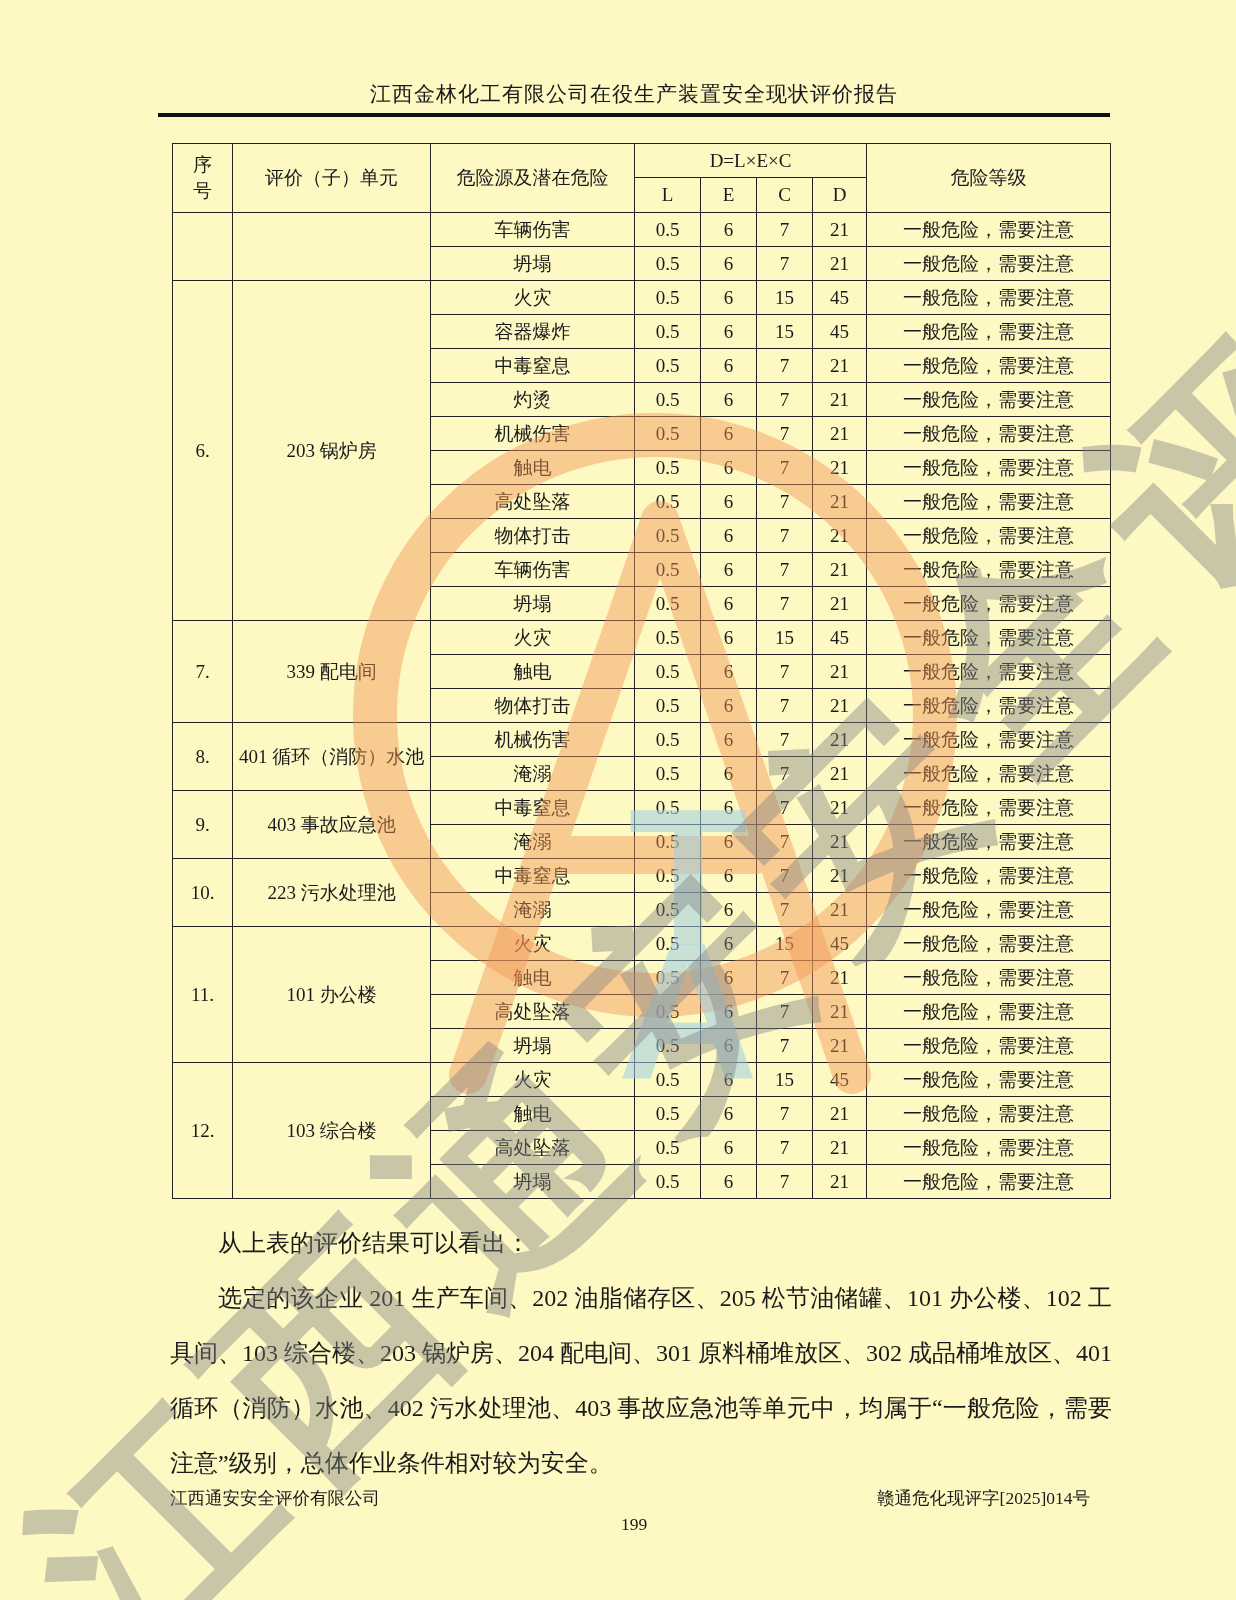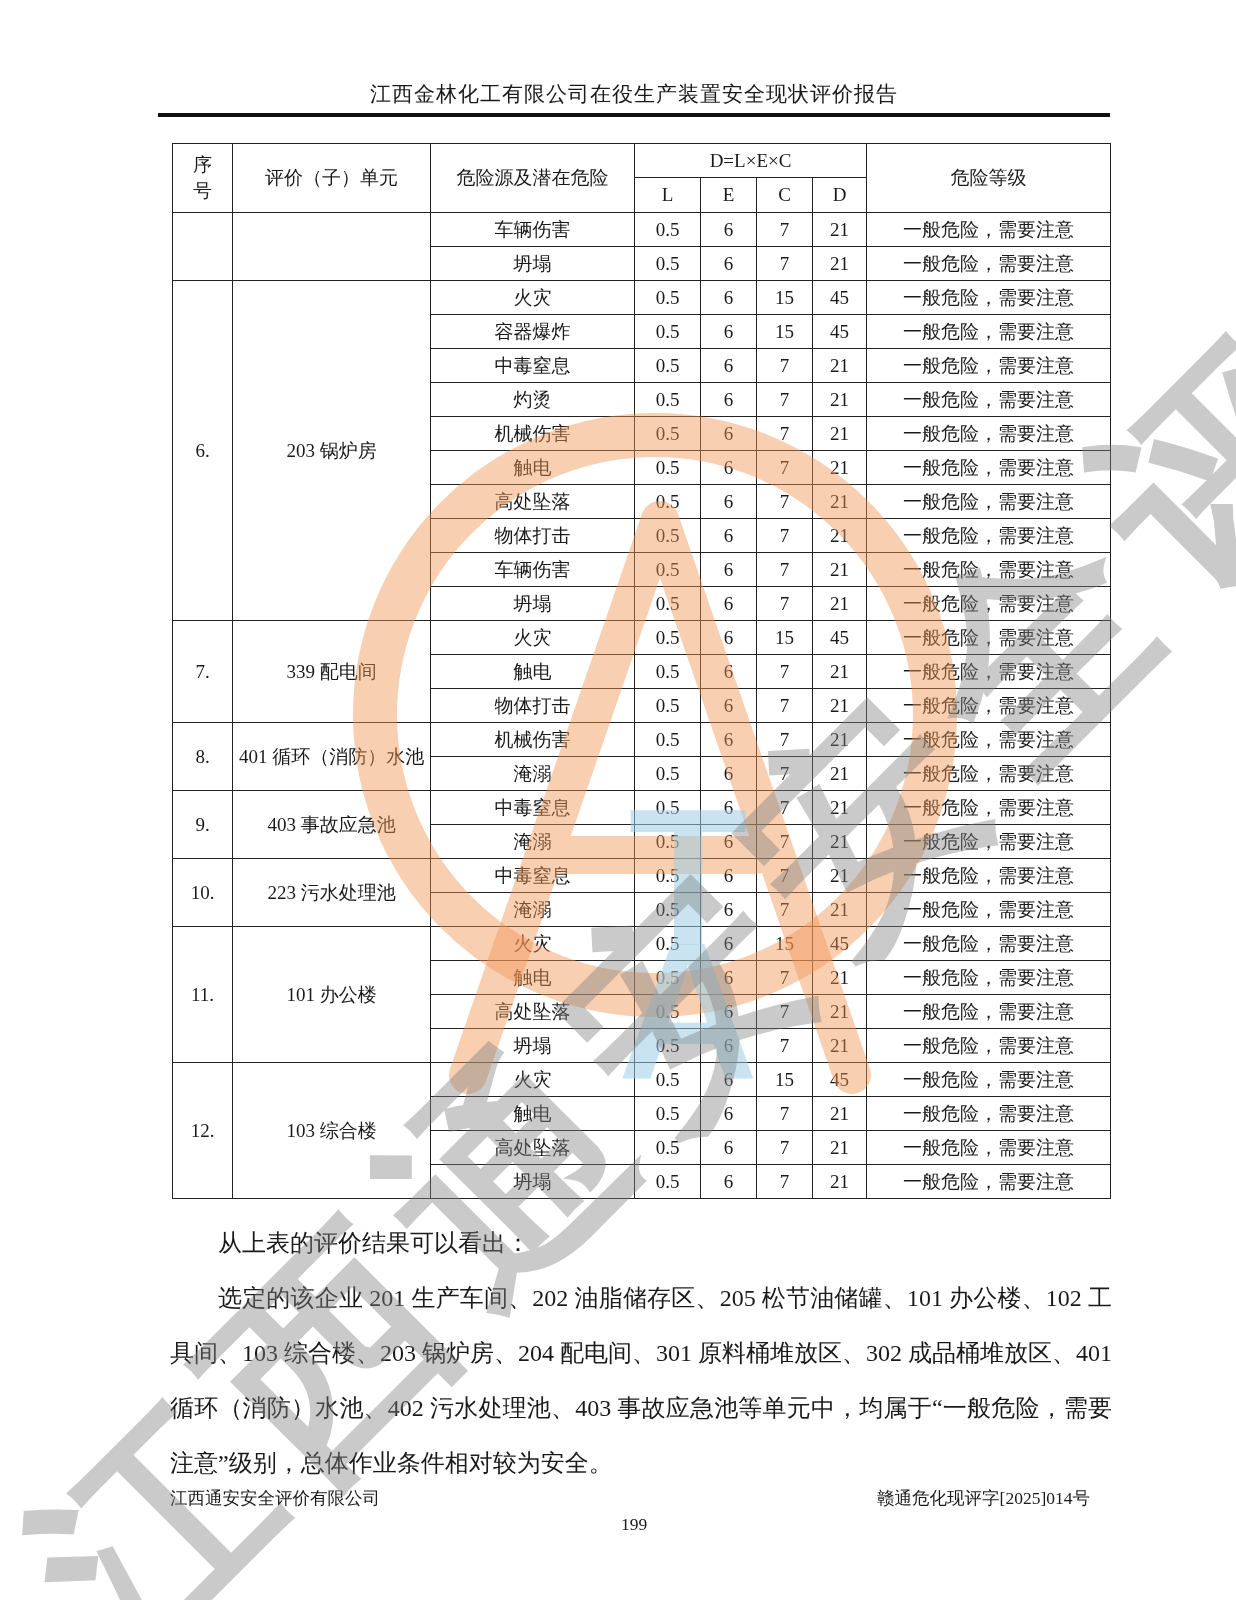--- a/index.html
+++ b/index.html
@@ -1,18 +1,18 @@
 <!DOCTYPE html>
 <html><head>
 <meta charset="utf-8">
 <style>
   html,body { margin:0; padding:0; background:#e8e8e8; }
   .page {
     position:relative; width:1236px; height:1600px; margin:0 auto;
-    background:#ffffff; overflow:hidden;
+    background:#fef9c3; overflow:hidden;
     font-family:"Liberation Serif","DejaVu Serif",serif; color:#1a1a1a;
   }
   
   .doc-header { position:absolute; top:80px; left:158px; width:952px;
     text-align:center; font-size:21px; letter-spacing:1px; }
   .header-rule { position:absolute; top:113px; left:158px; width:952px;
     height:4px; background:#111; }
   
   .risk-table { position:absolute; top:143px; left:172px; width:938px;
     border-collapse:collapse; table-layout:fixed; z-index:2; }

